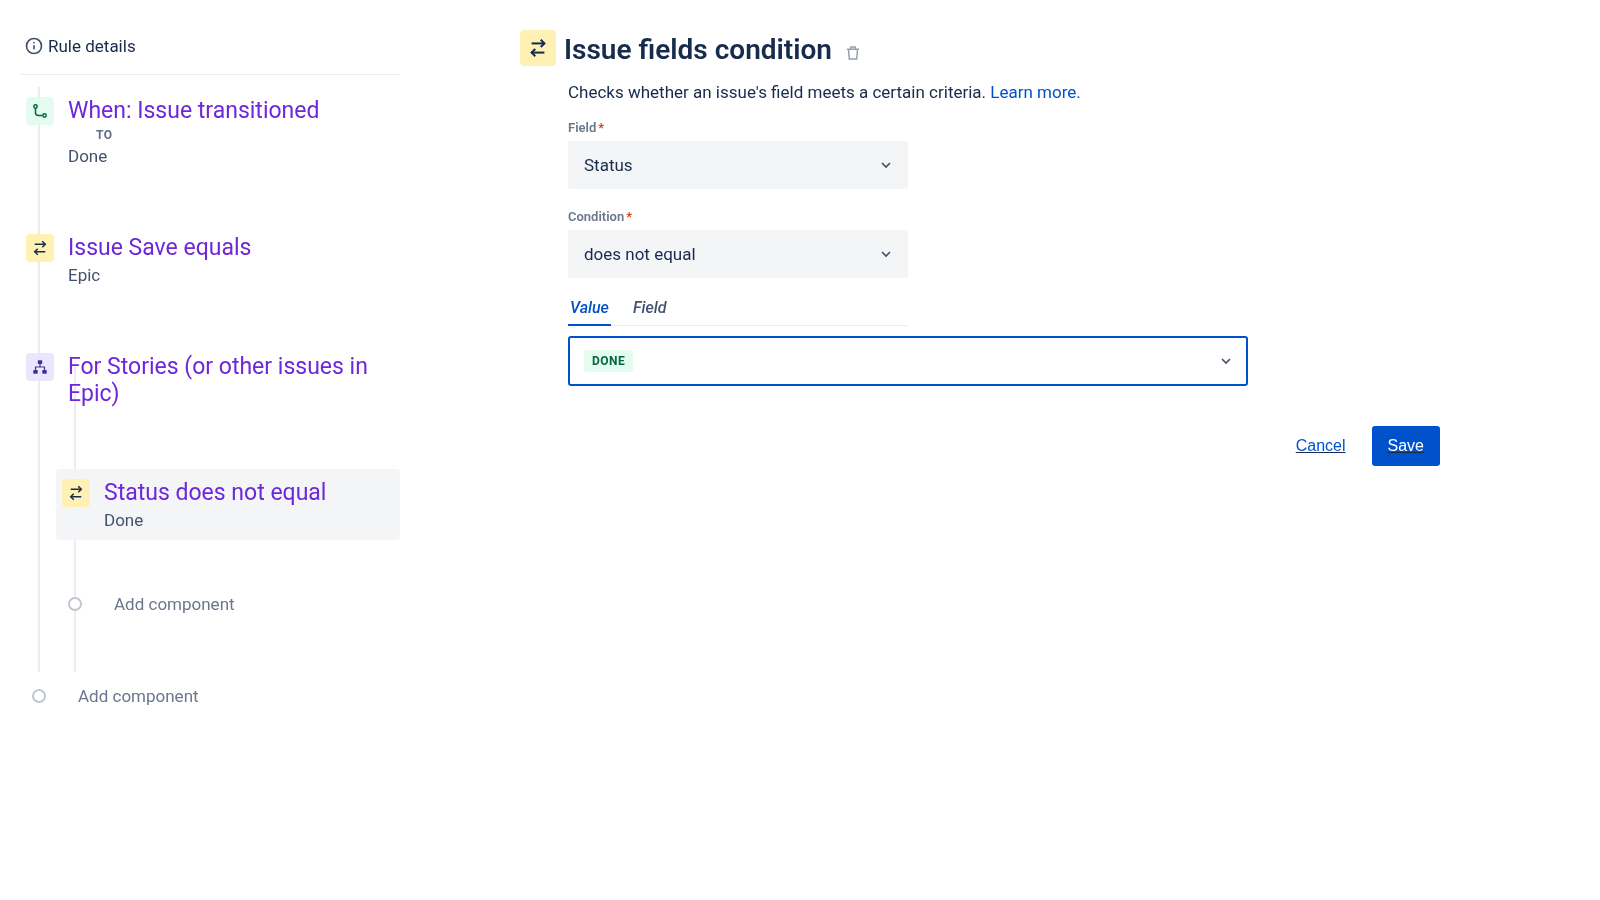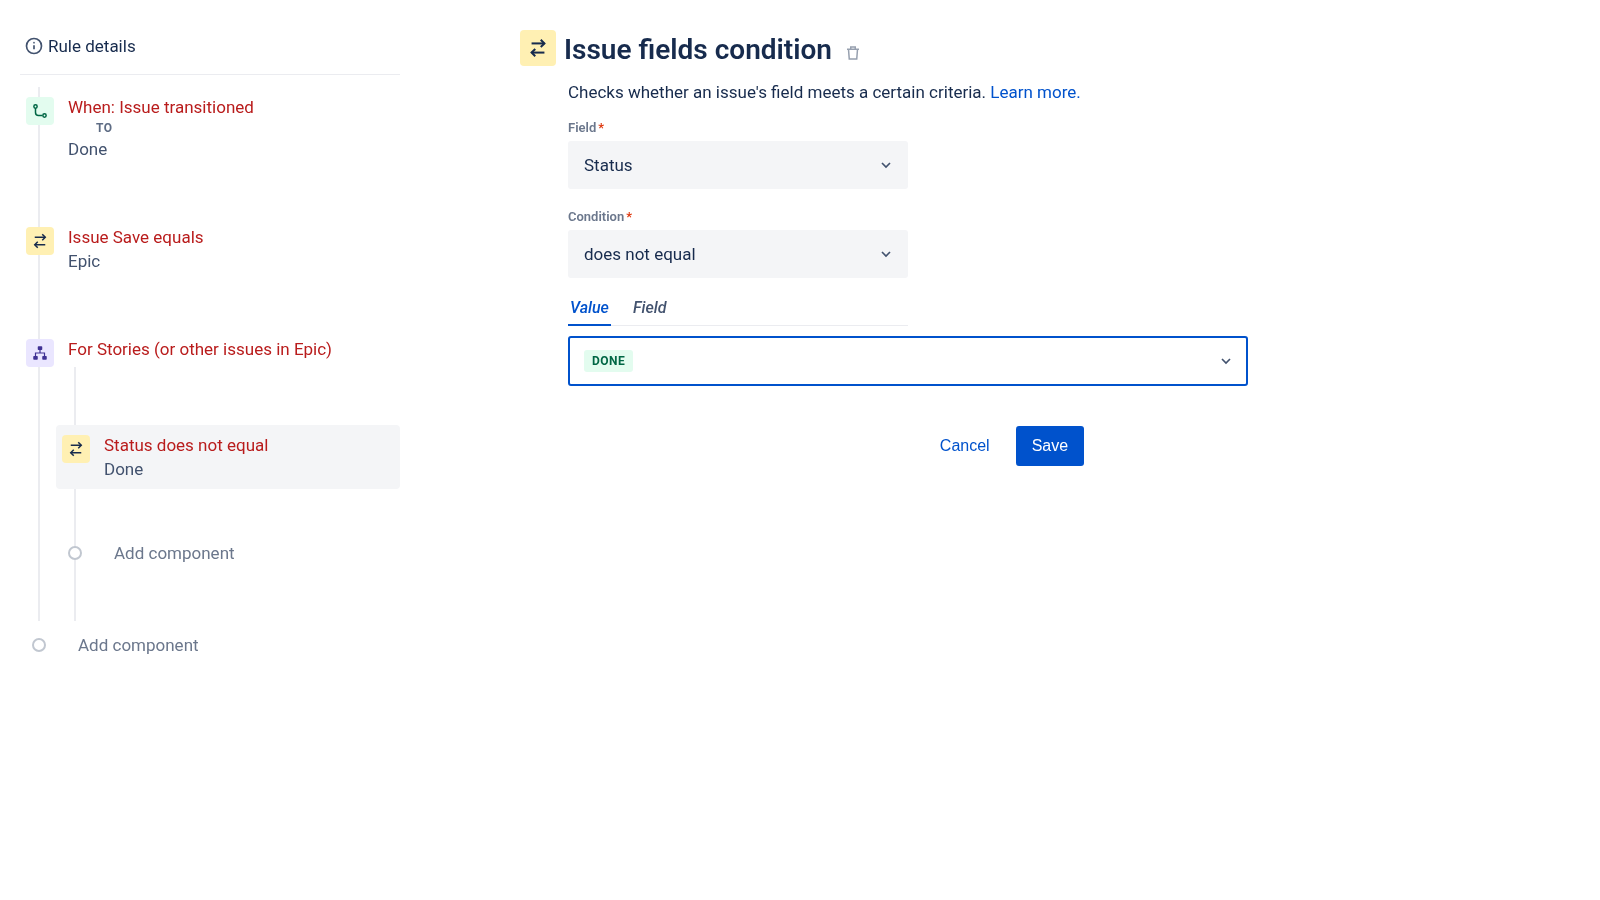--- a/index.html
+++ b/index.html
@@ -43,21 +43,21 @@
   .step-icon {
     width: 28px; height: 28px; border-radius: 4px;
     display: flex; align-items: center; justify-content: center;
     flex-shrink: 0;
     background: #fff;
   }
   .ic-teal { background: #E3FCEF; color: #006644; }
   .ic-yellow { background: #FFF0B3; color: #172B4D; }
   .ic-purple { background: #EAE6FF; color: #403294; }
   .step-body { flex: 1; }
-  .step-title { font-size: 17px; color: #b91c1c; margin-bottom: 4px; }
+  .step-title { font-size: 23px; color: #6d28d9; margin-bottom: 4px; }
   .step-sublabel { font-size: 12px; font-weight: 700; color: #5E6C84; letter-spacing: 0.5px; margin-bottom: 4px; margin-left: 28px; }
   .step-sub { font-size: 17px; color: #42526E; }
   .nested { margin-left: 36px; }
   .add-row {
     display: flex; align-items: center; gap: 32px;
     padding: 6px 0;
     margin-top: 10px;
     cursor: pointer;
     z-index: 1; position: relative;
   }
@@ -102,21 +102,21 @@
     width: 680px; height: 50px;
     border: 2px solid #0052CC; border-radius: 3px;
     display: flex; align-items: center; justify-content: space-between;
     padding: 0 12px 0 14px; cursor: pointer;
   }
   .status-lozenge {
     background: #E3FCEF; color: #006644;
     font-weight: 700; font-size: 12px;
     padding: 4px 8px; border-radius: 3px; letter-spacing: 0.5px;
   }
-  .actions { display: flex; justify-content: center; gap: 10px; margin-top: 40px; width: 872px; }
+  .actions { display: flex; justify-content: flex-end; gap: 10px; margin-top: 40px; width: 872px; text-decoration: underline; }
   .btn { height: 40px; padding: 0 16px; border-radius: 3px; font-size: 16px; font-weight: 500; display: flex; align-items: center; cursor: pointer; border: none; }
   .btn-link { background: transparent; color: #0052CC; }
   .btn-primary { background: #0052CC; color: #fff; }
 
   svg { display: block; }
 </style>
 </head>
 <body>
 
 <div class="sidebar">

